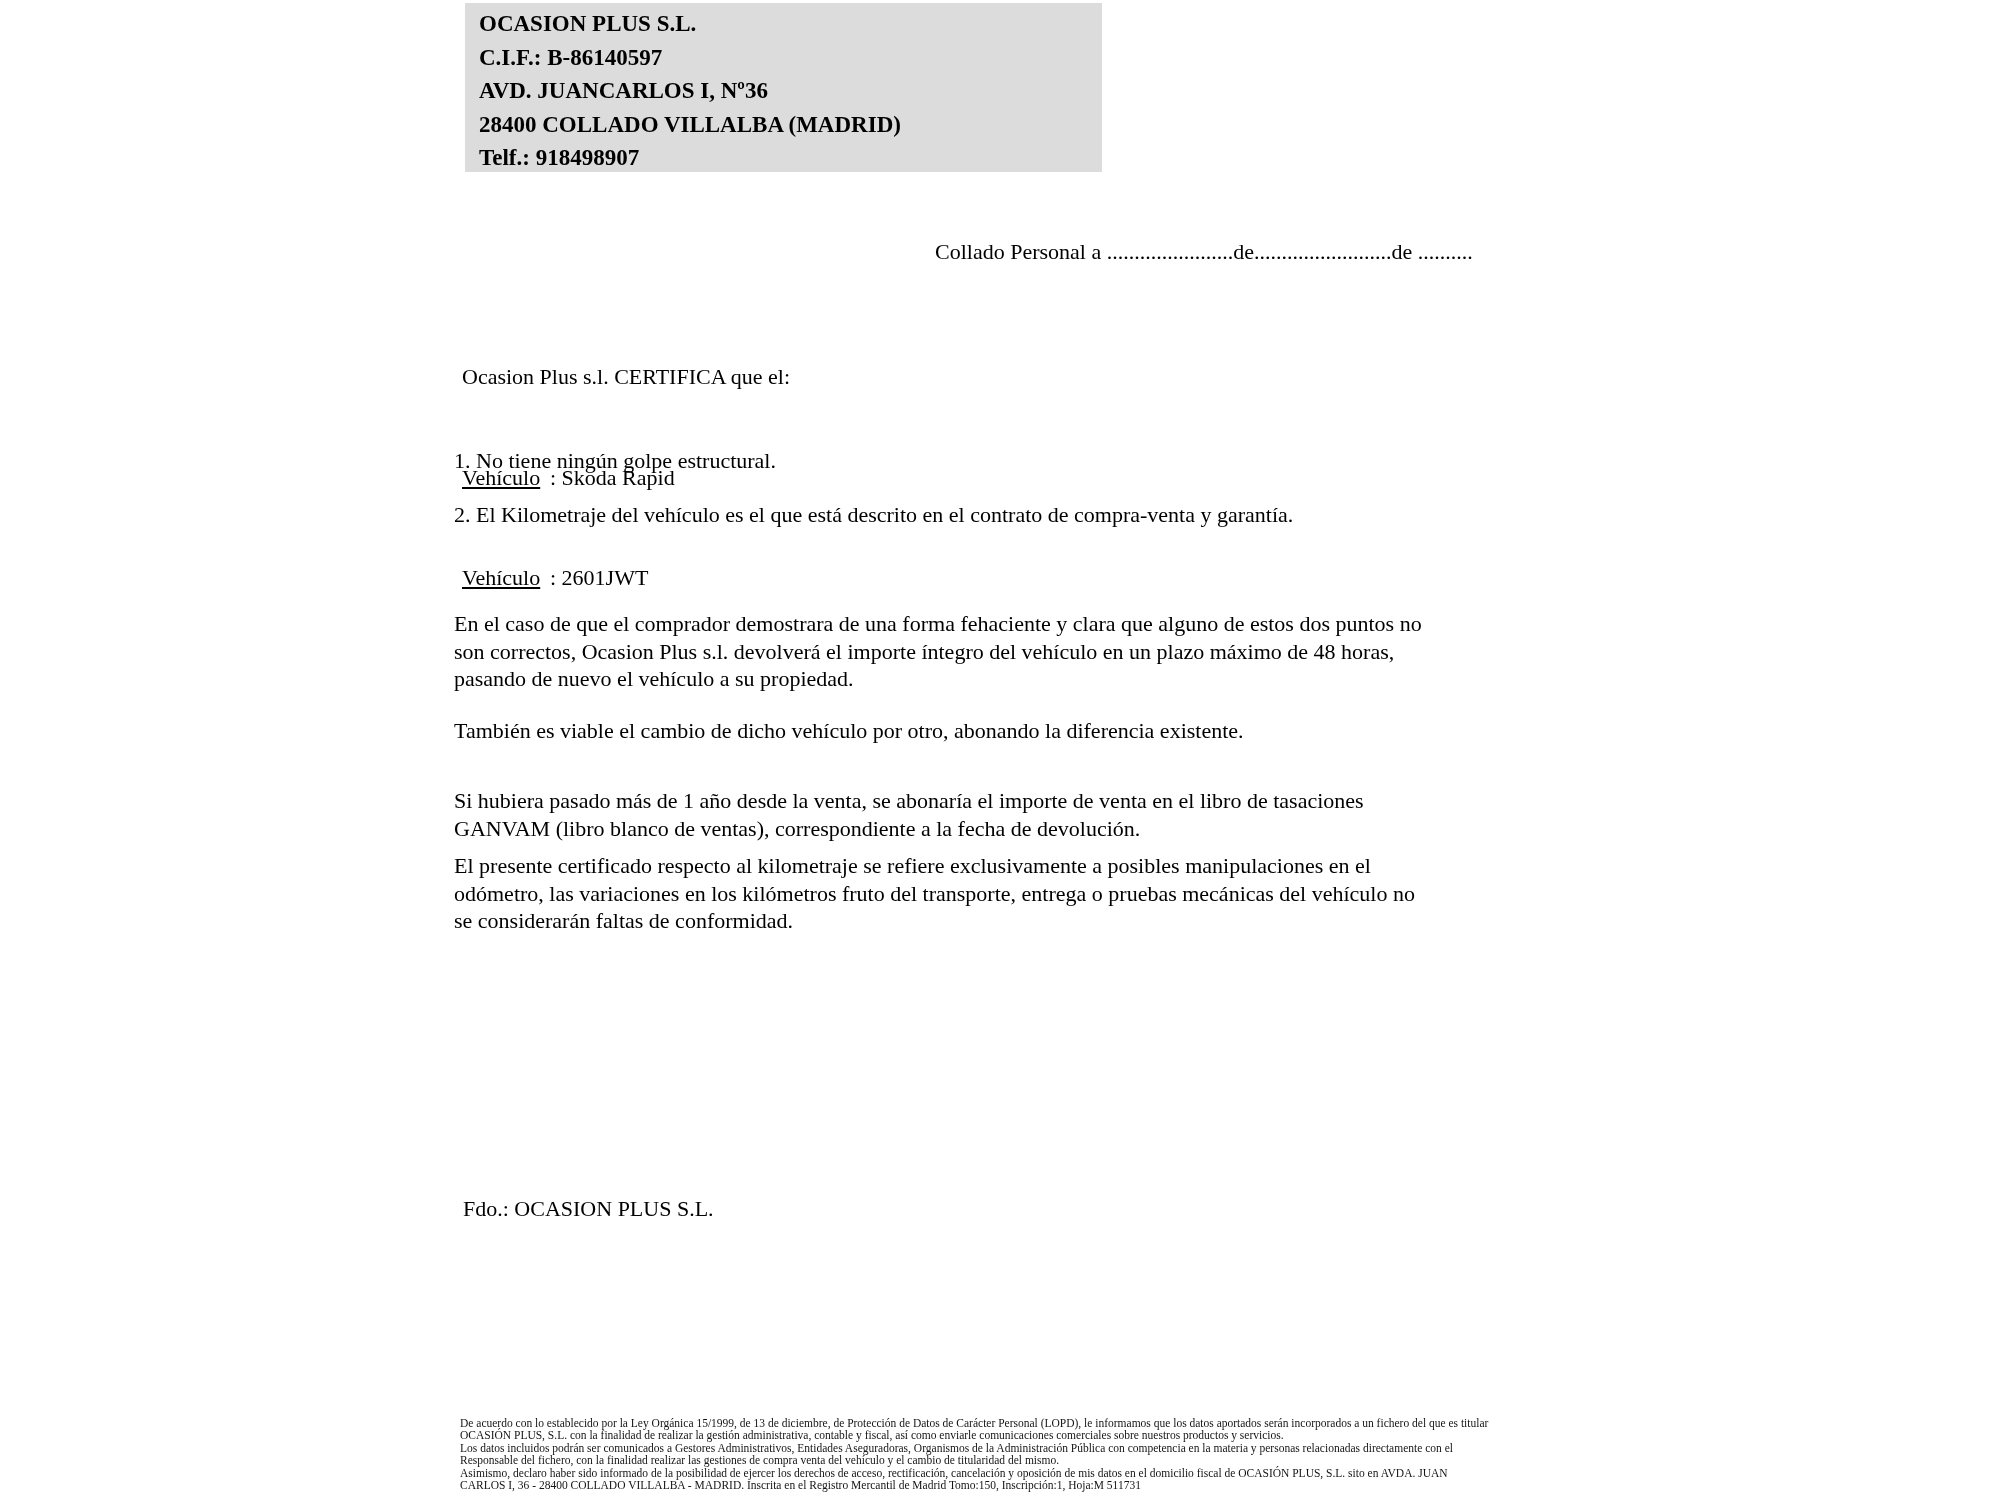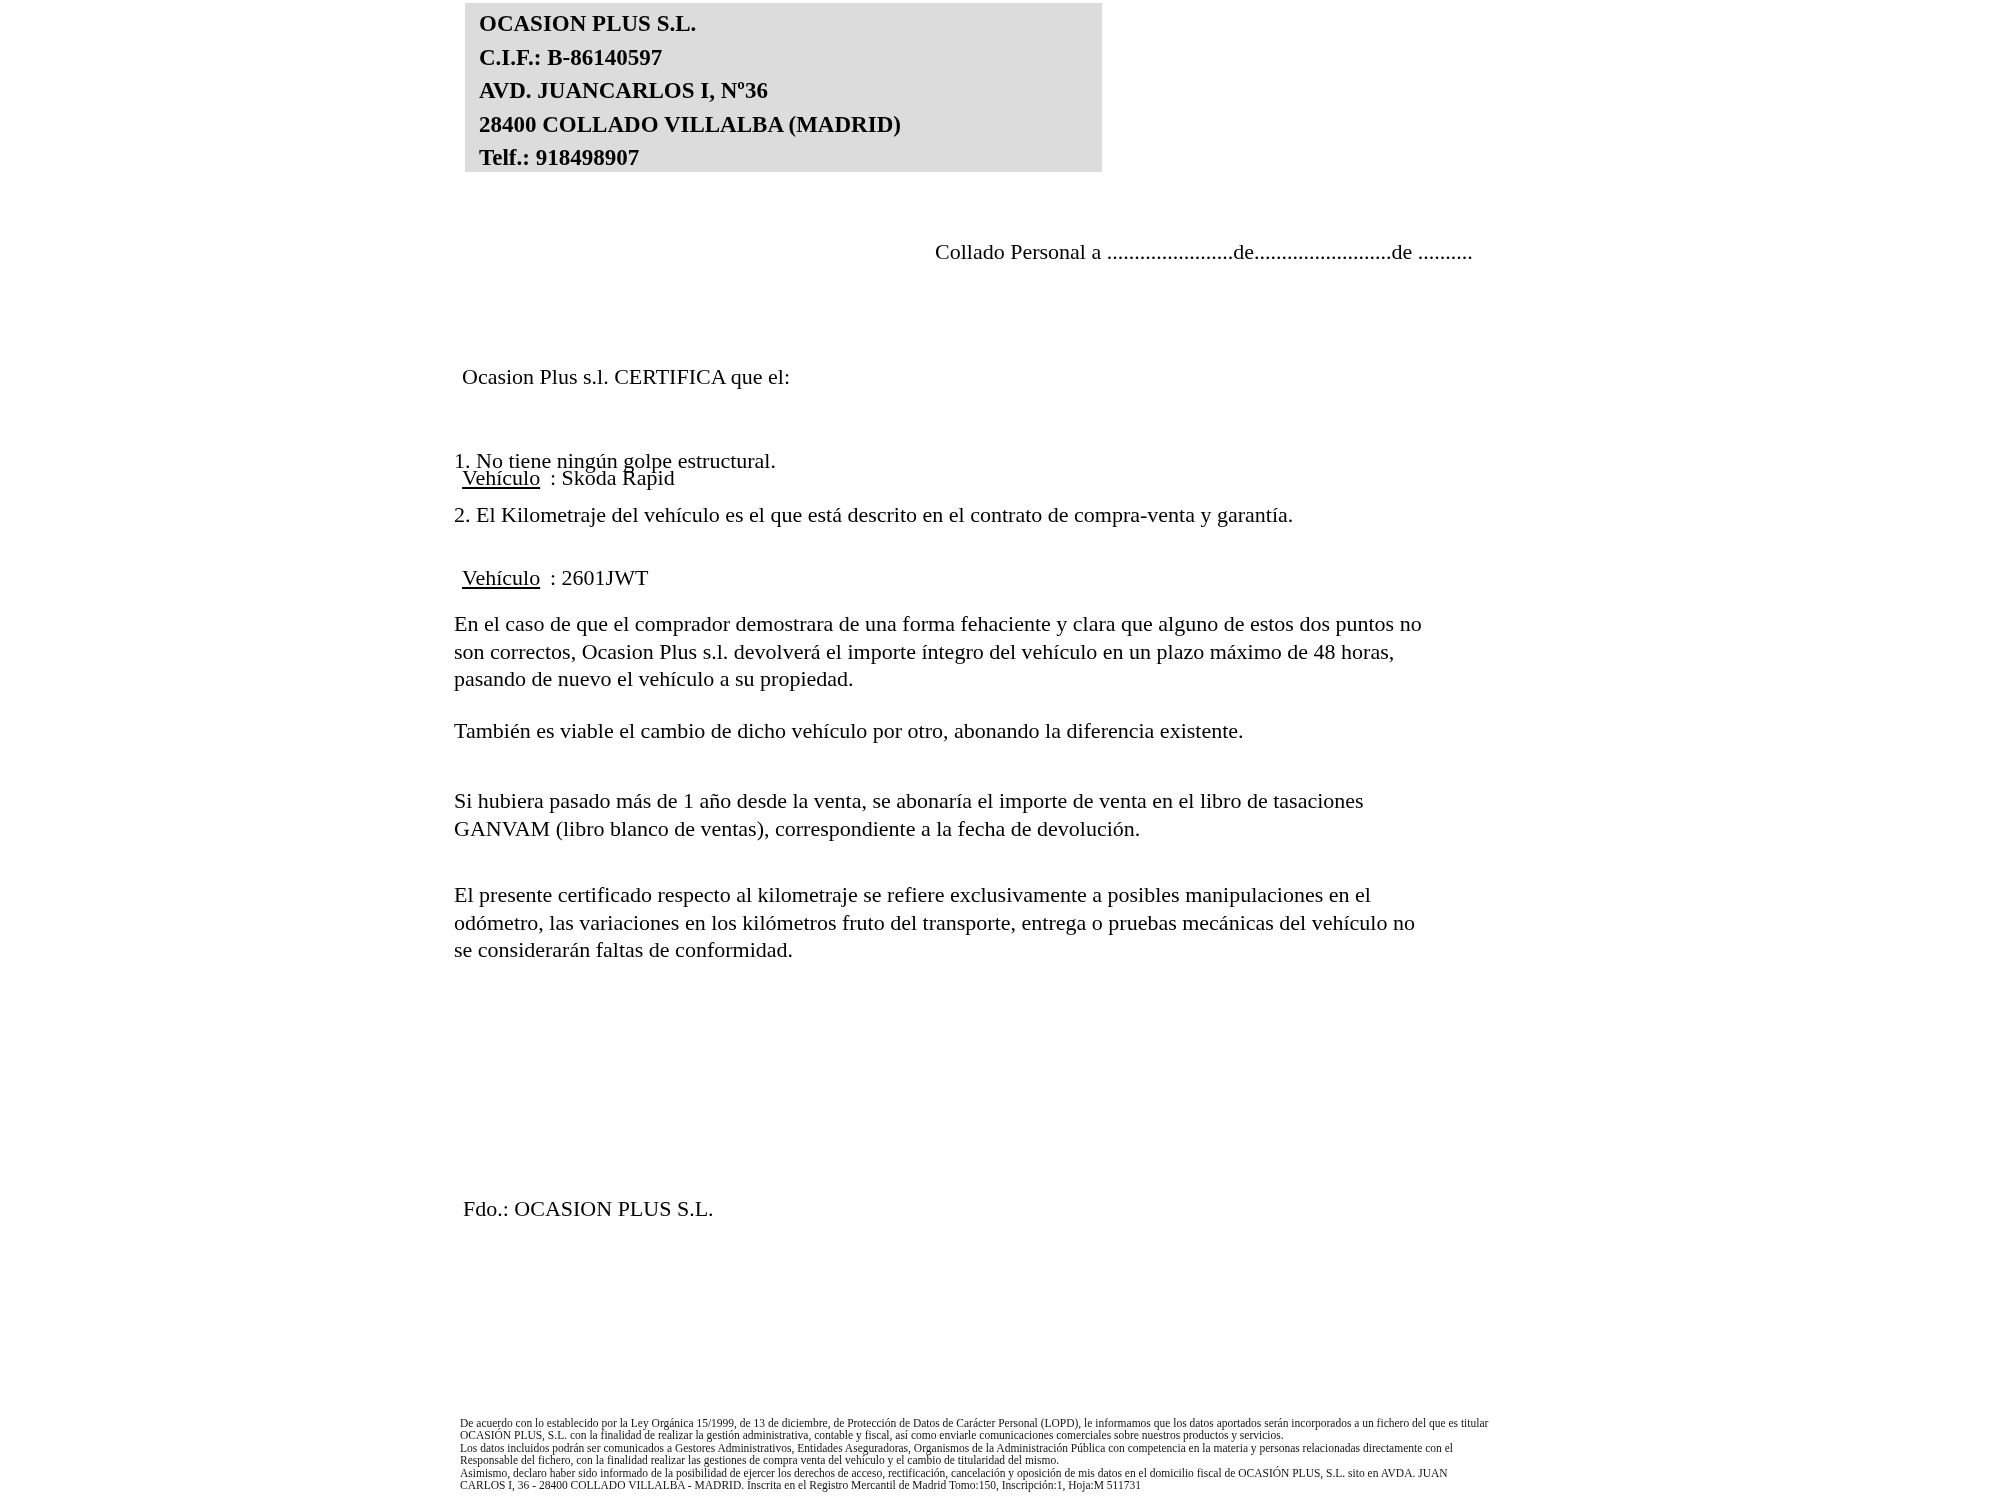--- a/index.html
+++ b/index.html
@@ -60,21 +60,21 @@
     left: 454px;
     font-size: 22px;
     line-height: 27.5px;
     white-space: pre;
   }
   .point-1 { top: 447px; }
   .point-2 { top: 501px; }
   .para-1 { top: 610px; }
   .para-2 { top: 717px; }
   .para-3 { top: 787px; }
-  .para-4 { top: 852px; margin-top: 29px; }
+  .para-4 { top: 852px; }
 
   
   .signature {
     left: 463px;
     top: 1195px;
     font-size: 22px;
     line-height: 27.5px;
     white-space: pre;
   }
 

